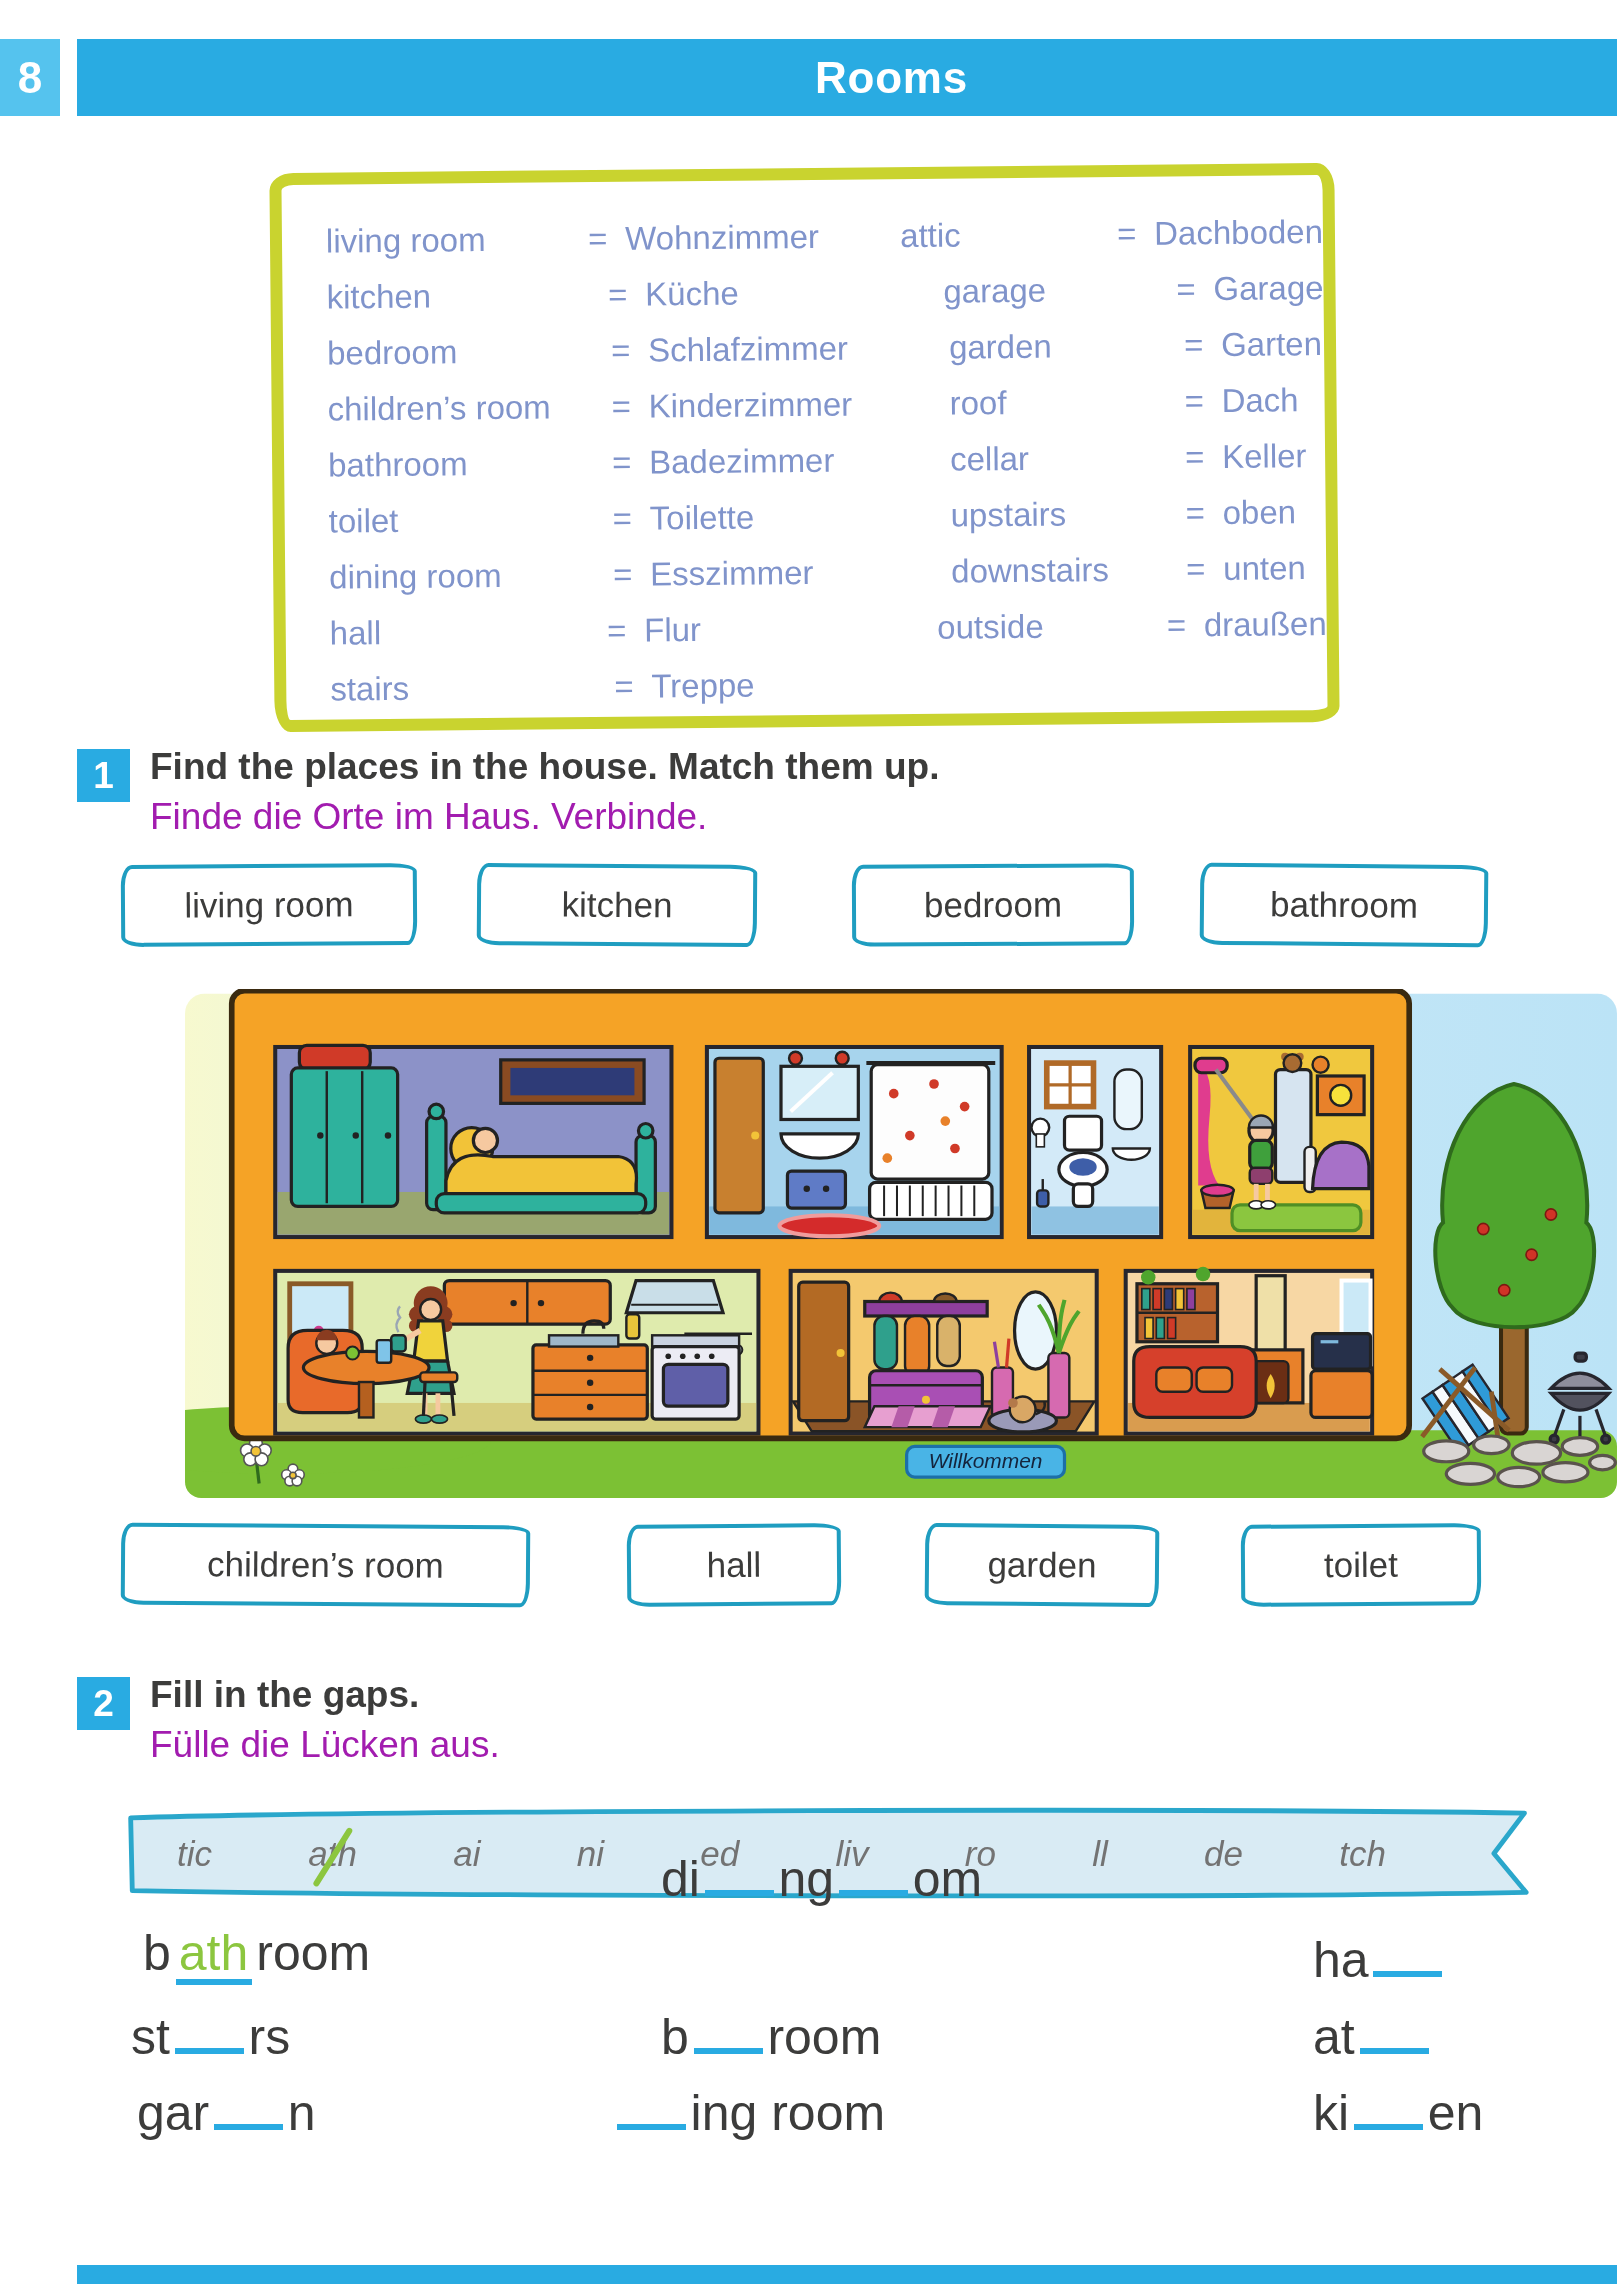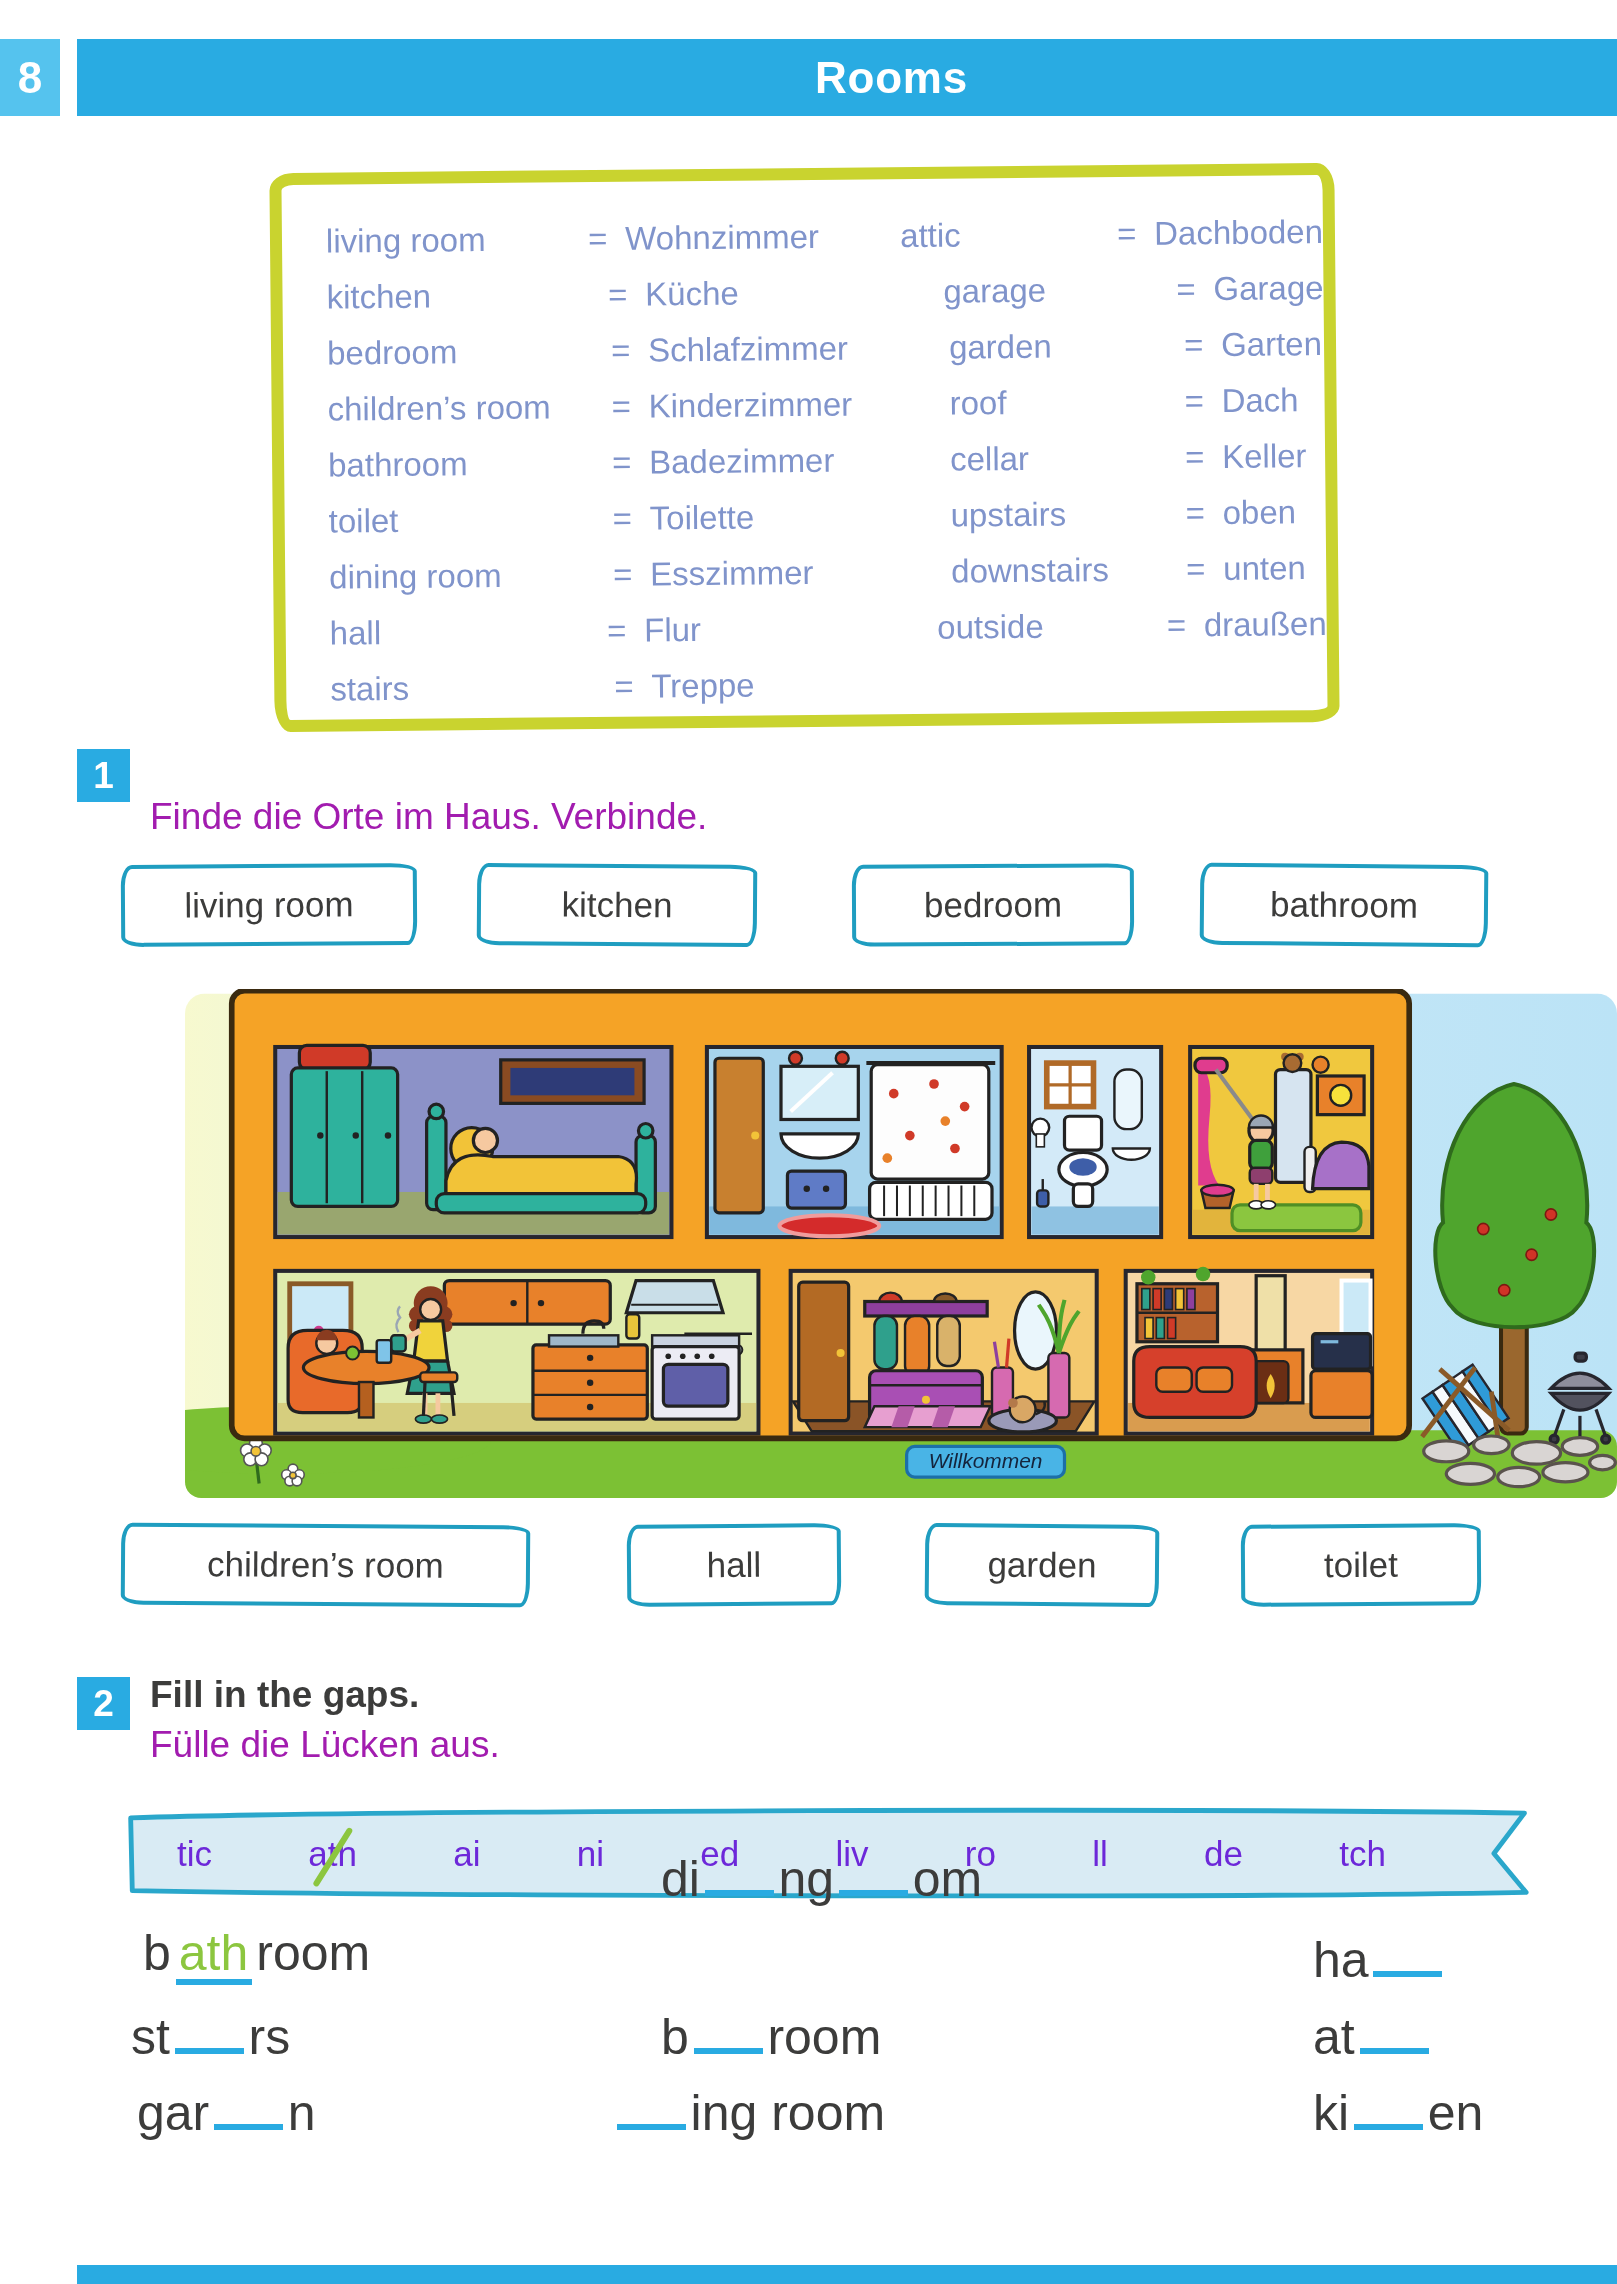--- a/index.html
+++ b/index.html
@@ -35,21 +35,21 @@
   
   .wlabel{position:absolute;height:82px;background:#fff;border:4px solid #1F9DC0;
           display:flex;align-items:center;justify-content:center;font-size:35px;color:#3C3C3B;
           border-radius:11.3px 27px 9.7px 22.6px/21px 8px 24px 9.7px;box-sizing:border-box;}
 
   
   .bank-wrap{position:absolute;left:121px;top:1805px;width:1418px;height:97px;}
   .bank-svg{position:absolute;left:0;top:0;width:100%;height:100%;}
   .bank-row{position:absolute;left:0;top:0;width:1370px;height:97px;display:flex;
             align-items:center;justify-content:space-between;padding:0 105px 0 56px;
-            box-sizing:border-box;font-size:35px;color:#6d28d9;}
+            box-sizing:border-box;font-size:35px;color:#737373;font-style:italic;}
   .frag{position:relative;}
   .strike{position:absolute;left:-9.7px;right:-9.7px;top:50%;height:6.4px;background:#8CC63F;
           border-radius:4px;transform:rotate(-58deg);transform-origin:center;}
 
   
   .gapitem{position:absolute;font-size:50px;color:#3C3C3B;white-space:nowrap;line-height:52px;}
   .gap{display:inline-block;width:69px;height:44px;border-bottom:6.4px solid #29ABE2;
        margin:0 4.8px;vertical-align:baseline;}
   .gap.answered{width:auto;min-width:69px;height:auto;text-align:center;color:#8CC63F;
                 padding:0 3.2px;line-height:inherit;}
@@ -170,20 +170,21 @@
           <span>Treppe</span>
         </span>
       <span class="vc-en2"></span>
       <span class="vc-de2"></span>
     </div>
   </div>
 
   <div class="badge" style="left:77px;top:749px;">
     <span>1</span>
   </div>
+  <div class="extitle" style="left:150px;top:746px;">Find the places in the house. Match them up.</div>
   <div class="exsub" style="left:150px;top:796px;">Finde die Orte im Haus. Verbinde.</div>
 
   <div class="wlabel" style="left:121px;top:864px;width:296px;transform:rotate(-0.4deg);">
       <span>living room</span>
     </div>
   <div class="wlabel" style="left:477px;top:864px;width:280px;transform:rotate(0.4deg);">
       <span>kitchen</span>
     </div>
   <div class="wlabel" style="left:852px;top:864px;width:282px;transform:rotate(-0.3deg);">
       <span>bedroom</span>

